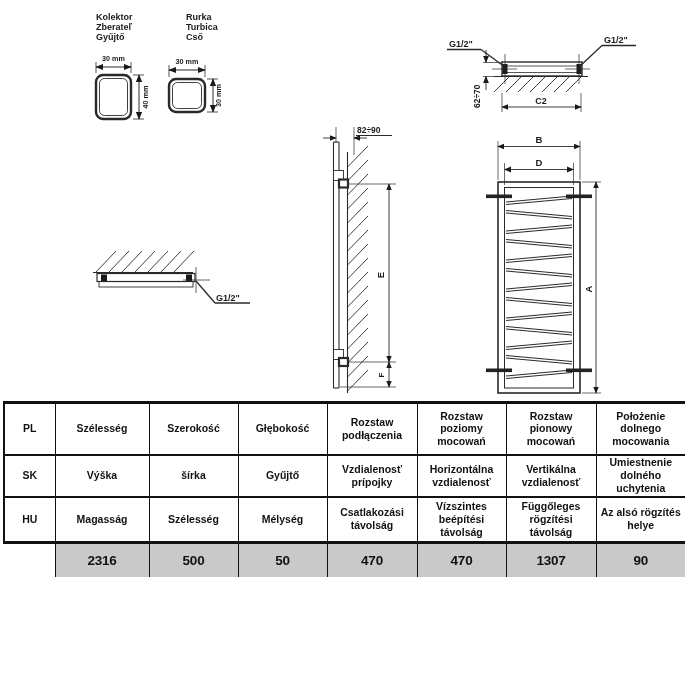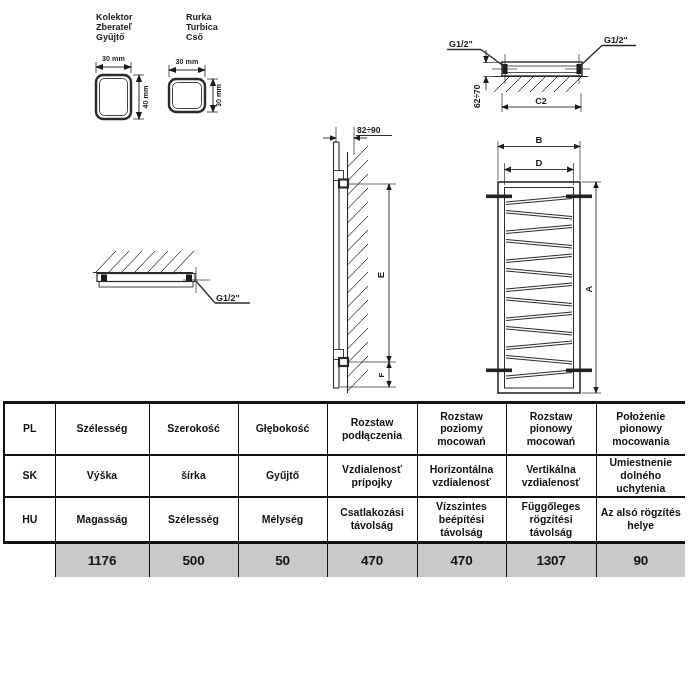--- a/index.html
+++ b/index.html
@@ -248,21 +248,21 @@
   </colgroup>
   <thead>
     <tr class="row-pl">
       <th>PL</th>
       <th>Szélesség</th>
       <th>Szerokość</th>
       <th>Głębokość</th>
       <th>Rozstaw podłączenia</th>
       <th>Rozstaw poziomy mocowań</th>
       <th>Rozstaw pionowy mocowań</th>
-      <th>Położenie pionowy mocowania</th>
+      <th>Położenie dolnego mocowania</th>
     </tr>
     <tr class="row-sk">
       <th>SK</th>
       <th>Výška</th>
       <th>šírka</th>
       <th>Gyűjtő</th>
       <th>Vzdialenosť prípojky</th>
       <th>Horizontálna vzdialenosť</th>
       <th>Vertikálna vzdialenosť</th>
       <th>Umiestnenie dolného uchytenia</th>
@@ -274,21 +274,21 @@
       <th>Mélység</th>
       <th>Csatlakozási távolság</th>
       <th>Vízszintes beépítési távolság</th>
       <th>Függőleges rögzítési távolság</th>
       <th>Az alsó rögzítés helye</th>
     </tr>
   </thead>
   <tbody>
     <tr class="striped">
       <td></td>
-      <td>1176</td>
+      <td>2316</td>
       <td>500</td>
       <td>50</td>
       <td>470</td>
       <td>470</td>
       <td>1307</td>
       <td>90</td>
     </tr>
   </tbody>
 </table>
 

